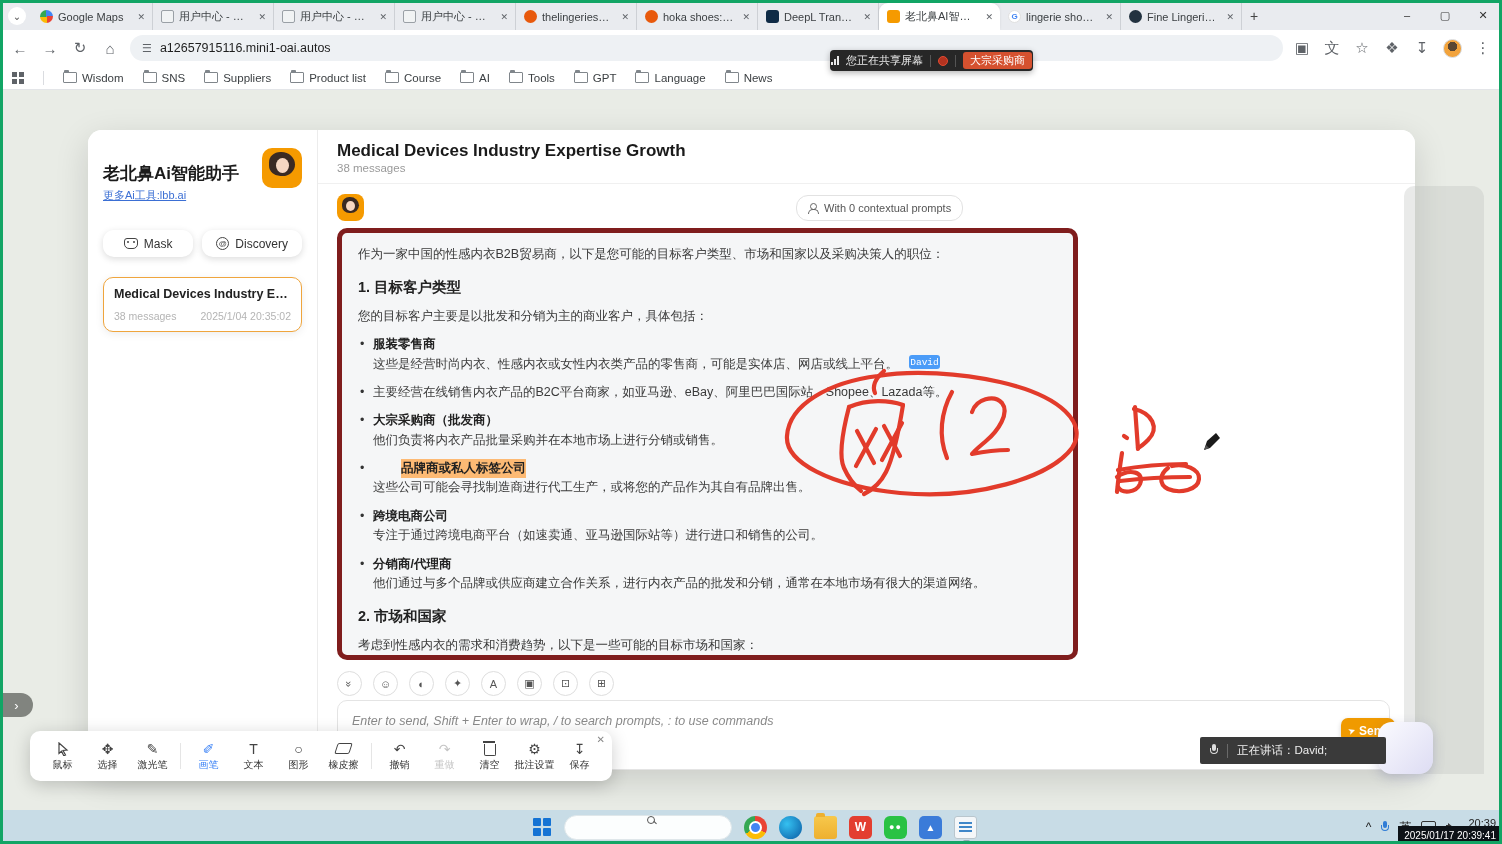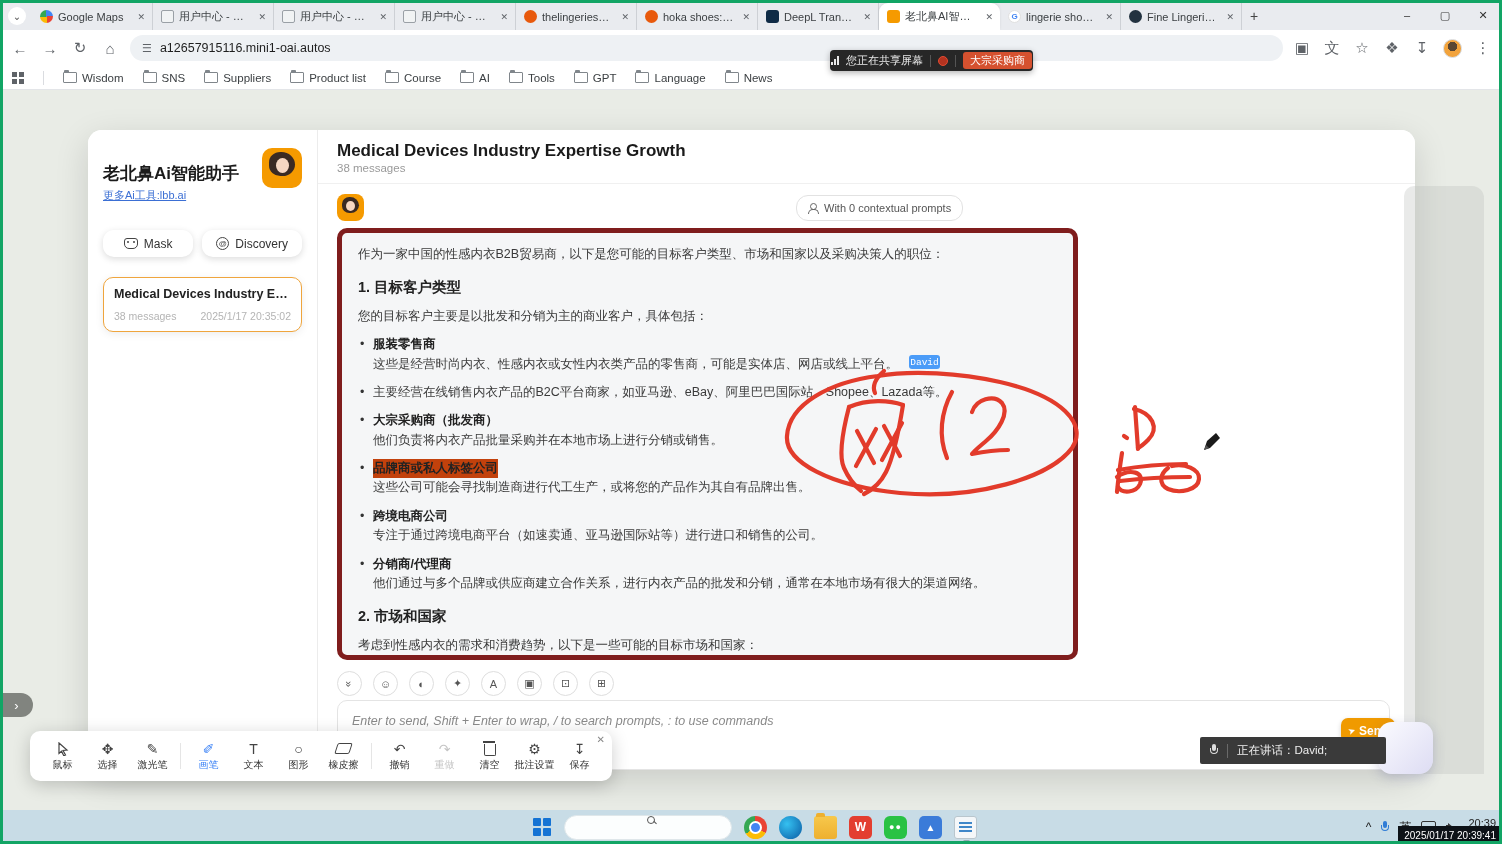--- a/index.html
+++ b/index.html
@@ -80,21 +80,21 @@
   .person-ic:after{content:"";position:absolute;left:0;bottom:-1px;width:9px;height:4px;border:1px solid #666;border-bottom:none;border-radius:5px 5px 0 0;}
 
   .bubble{position:absolute;left:19px;top:98px;width:741px;height:432px;background:#f5f6f7;border:5px solid #7f1d1d;border-radius:10px;padding:12px 16px;box-sizing:border-box;font-size:12.5px;color:#3a3a3a;line-height:1.55;overflow:hidden;}
   .bubble h3{font-size:14.5px;color:#222;margin:12px 0 8px;}
   .bubble p{margin:0;}
   .bubble ul{list-style:none;margin:6px 0 0;padding:0;}
   .bubble li{position:relative;padding-left:15px;margin:9px 0;}
   .bubble li:before{content:"•";position:absolute;left:2px;top:0;color:#333;}
   .bubble li b{display:block;color:#222;}
   .bubble li span{display:block;}
-  .hl{background:#c2410c;}
+  .hl{background:#fdba74;margin-left:28px;}
 
   .chat-toolbar{position:absolute;left:19px;top:541px;display:flex;gap:11px;}
   .ct-btn{width:23px;height:23px;border-radius:50%;border:1px solid #dedede;background:#fff;color:#555;font-size:11px;display:flex;align-items:center;justify-content:center;}
   .ct-btn .r90{display:inline-block;transform:rotate(90deg);}
 
   .inputbox{position:absolute;left:19px;top:570px;width:1053px;height:70px;background:#fff;border:1px solid #e4e4e4;border-radius:10px;box-sizing:border-box;}
   .chat-input{width:96%;border:none;outline:none;font-size:12.5px;color:#333;padding:13px 14px;background:transparent;font-family:inherit;font-style:italic;}
   .chat-input::placeholder{color:#8a8a8a;}
   .send-btn{position:absolute;left:1023px;top:588px;width:54px;height:25px;background:#f09a00;border-radius:7px;color:#fff;font-size:12px;font-weight:bold;display:flex;align-items:center;justify-content:center;gap:4px;box-shadow:0 2px 5px rgba(0,0,0,.18);}
   .send-btn .plane{font-size:9px;transform:rotate(-20deg);}
@@ -318,21 +318,21 @@
           </div>
         <div class="sb-btn">
             <span class="disc-ic">@</span>
             <span>Discovery</span>
           </div>
       </div>
       <div class="sb-chat">
         <div class="c-title">Medical Devices Industry Exp...</div>
         <div class="c-meta">
           <span>38 messages</span>
-          <span>2025/1/17 20:35:02</span>
+          <span>2025/1/04 20:35:02</span>
         </div>
       </div>
     </div>
 
     <div class="main">
       <div class="m-title">Medical Devices Industry Expertise Growth</div>
       <div class="m-sub">38 messages</div>
       <div class="m-divider"></div>
       <div class="m-avatar"></div>
       <div class="ctx-pill">

